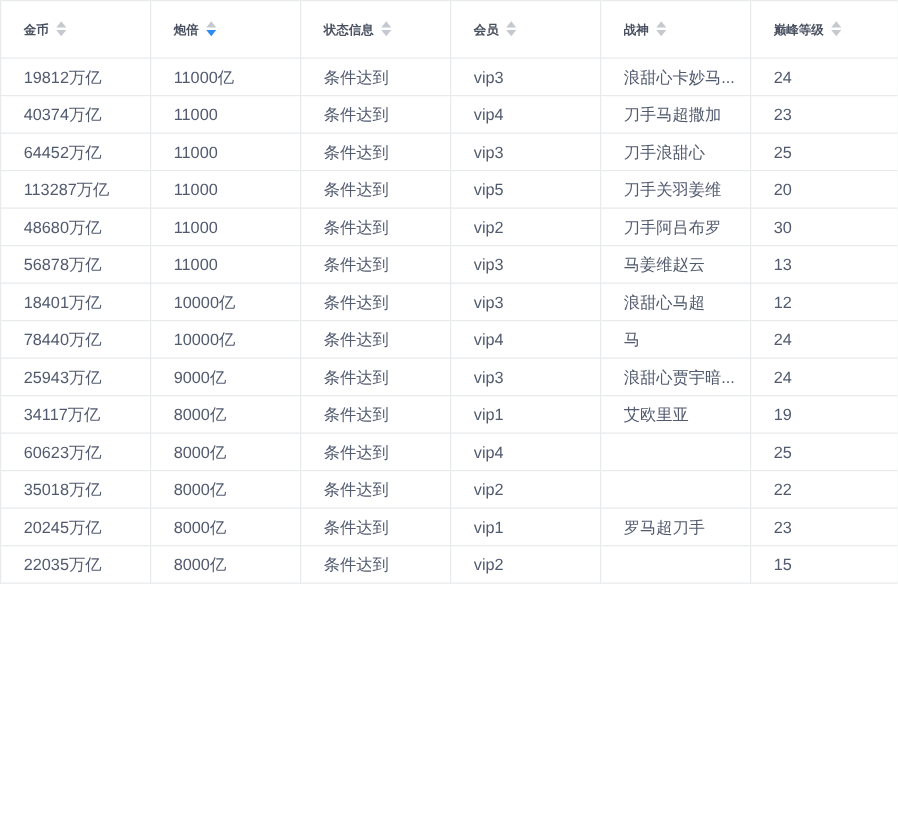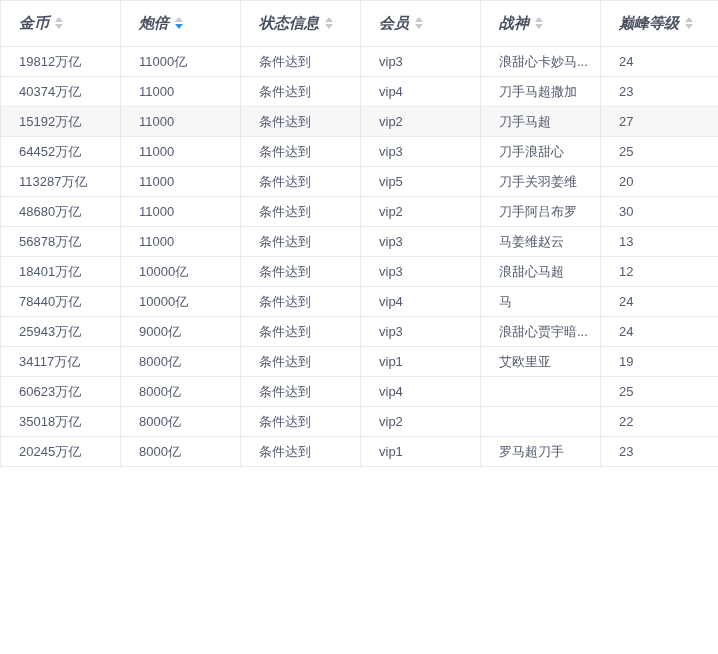--- a/index.html
+++ b/index.html
@@ -19,26 +19,25 @@
   th, td {
     border: 1px solid var(--border, #e8eaec);
     padding: 0 8px 0 18px;
     overflow: hidden;
     white-space: nowrap;
     text-align: left;
     vertical-align: middle;
   }
   th {
     height: 46px;
-    font-size: 15px;
+    font-size: 10px;
     font-weight: bold;
     color: var(--header-text, #495060);
     background: #ffffff;
     cursor: pointer;
-    font-style: italic;
   }
   td {
     height: 30px;
     font-size: 13px;
     font-weight: normal;
     color: var(--cell-text, #515a6e);
     background: #ffffff;
   }
   tr.highlight td { background: var(--highlight-row-bg, #f7f7f8); }
   .sort-carets {
@@ -109,28 +108,20 @@
         <td>24</td>
       </tr>
       <tr>
         <td>40374万亿</td>
         <td>11000</td>
         <td>条件达到</td>
         <td>vip4</td>
         <td>刀手马超撒加</td>
         <td>23</td>
       </tr>
-      <tr class="highlight">
-        <td>15192万亿</td>
-        <td>11000</td>
-        <td>条件达到</td>
-        <td>vip2</td>
-        <td>刀手马超</td>
-        <td>27</td>
-      </tr>
       <tr>
         <td>64452万亿</td>
         <td>11000</td>
         <td>条件达到</td>
         <td>vip3</td>
         <td>刀手浪甜心</td>
         <td>25</td>
       </tr>
       <tr>
         <td>113287万亿</td>
@@ -204,15 +195,23 @@
         <td></td>
         <td>22</td>
       </tr>
       <tr>
         <td>20245万亿</td>
         <td>8000亿</td>
         <td>条件达到</td>
         <td>vip1</td>
         <td>罗马超刀手</td>
         <td>23</td>
+      </tr>
+      <tr>
+        <td>22035万亿</td>
+        <td>8000亿</td>
+        <td>条件达到</td>
+        <td>vip2</td>
+        <td></td>
+        <td>15</td>
       </tr>
     </tbody>
 </table>
 
 </body></html>

